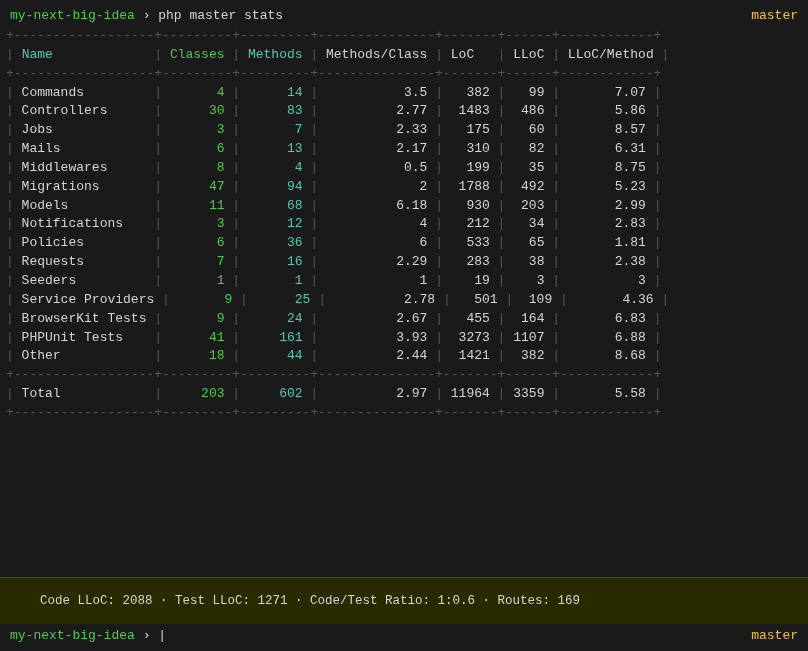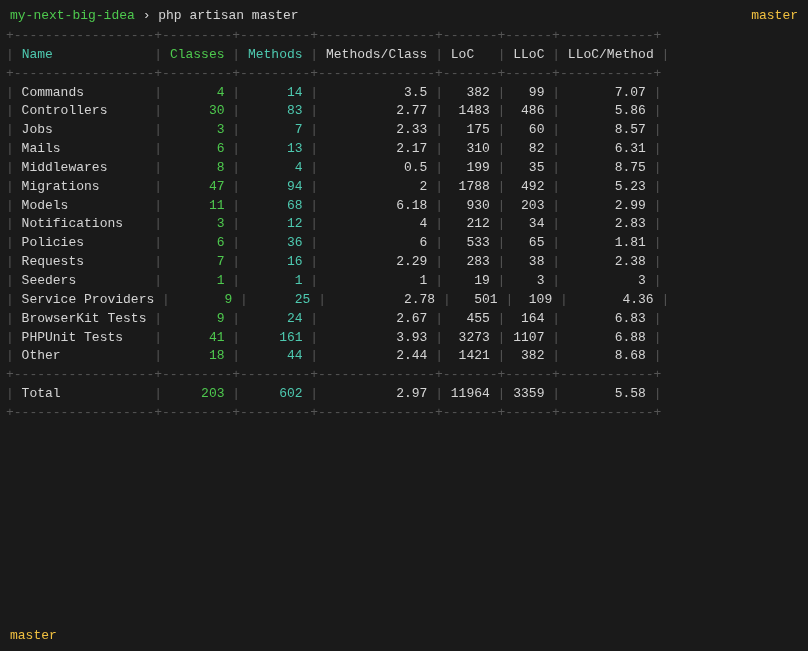--- a/index.html
+++ b/index.html
@@ -80,21 +80,21 @@
   </style>
 </head>
 <body>
 
 <div class="terminal">
 
   <div class="top-bar">
     <div class="prompt-line">
       <span class="project-name">my-next-big-idea</span>
       <span class="chevron"> › </span>
-      <span class="command-text">php artisan master</span>
+      <span class="command-text">php master stats</span>
     </div>
     <div class="branch-name">master</div>
   </div>
 
   <div class="table-container">
     <pre id="table-output"><span style="color:#555">+------------------+---------+---------+---------------+-------+------+------------+</span>
 <span style="color:#555">|</span> <span style="color:#4ec9b0">Name            </span> <span style="color:#555">|</span> <span style="color:#4ec94e">Classes</span> <span style="color:#555">|</span> <span style="color:#4ec9b0">Methods</span> <span style="color:#555">|</span> Methods/Class <span style="color:#555">|</span> LoC   <span style="color:#555">|</span> LLoC <span style="color:#555">|</span> LLoC/Method <span style="color:#555">|</span>
 <span style="color:#555">+------------------+---------+---------+---------------+-------+------+------------+</span>
 <span style="color:#555">|</span> Commands         <span style="color:#555">|</span> <span style="color:#4ec94e">      4</span> <span style="color:#555">|</span> <span style="color:#4ec9b0">     14</span> <span style="color:#555">|</span>           3.5 <span style="color:#555">|</span>   382 <span style="color:#555">|</span>   99 <span style="color:#555">|</span>       7.07 <span style="color:#555">|</span>
 <span style="color:#555">|</span> Controllers      <span style="color:#555">|</span> <span style="color:#4ec94e">     30</span> <span style="color:#555">|</span> <span style="color:#4ec9b0">     83</span> <span style="color:#555">|</span>          2.77 <span style="color:#555">|</span>  1483 <span style="color:#555">|</span>  486 <span style="color:#555">|</span>       5.86 <span style="color:#555">|</span>
@@ -109,17 +109,25 @@
 <span style="color:#555">|</span> Seeders          <span style="color:#555">|</span> <span style="color:#4ec94e">      1</span> <span style="color:#555">|</span> <span style="color:#4ec9b0">      1</span> <span style="color:#555">|</span>             1 <span style="color:#555">|</span>    19 <span style="color:#555">|</span>    3 <span style="color:#555">|</span>          3 <span style="color:#555">|</span>
 <span style="color:#555">|</span> Service Providers <span style="color:#555">|</span> <span style="color:#4ec94e">      9</span> <span style="color:#555">|</span> <span style="color:#4ec9b0">     25</span> <span style="color:#555">|</span>          2.78 <span style="color:#555">|</span>   501 <span style="color:#555">|</span>  109 <span style="color:#555">|</span>       4.36 <span style="color:#555">|</span>
 <span style="color:#555">|</span> BrowserKit Tests <span style="color:#555">|</span> <span style="color:#4ec94e">      9</span> <span style="color:#555">|</span> <span style="color:#4ec9b0">     24</span> <span style="color:#555">|</span>          2.67 <span style="color:#555">|</span>   455 <span style="color:#555">|</span>  164 <span style="color:#555">|</span>       6.83 <span style="color:#555">|</span>
 <span style="color:#555">|</span> PHPUnit Tests    <span style="color:#555">|</span> <span style="color:#4ec94e">     41</span> <span style="color:#555">|</span> <span style="color:#4ec9b0">    161</span> <span style="color:#555">|</span>          3.93 <span style="color:#555">|</span>  3273 <span style="color:#555">|</span> 1107 <span style="color:#555">|</span>       6.88 <span style="color:#555">|</span>
 <span style="color:#555">|</span> Other            <span style="color:#555">|</span> <span style="color:#4ec94e">     18</span> <span style="color:#555">|</span> <span style="color:#4ec9b0">     44</span> <span style="color:#555">|</span>          2.44 <span style="color:#555">|</span>  1421 <span style="color:#555">|</span>  382 <span style="color:#555">|</span>       8.68 <span style="color:#555">|</span>
 <span style="color:#555">+------------------+---------+---------+---------------+-------+------+------------+</span>
 <span style="color:#555">|</span> Total            <span style="color:#555">|</span> <span style="color:#4ec94e">    203</span> <span style="color:#555">|</span> <span style="color:#4ec9b0">    602</span> <span style="color:#555">|</span>          2.97 <span style="color:#555">|</span> 11964 <span style="color:#555">|</span> 3359 <span style="color:#555">|</span>       5.58 <span style="color:#555">|</span>
 <span style="color:#555">+------------------+---------+---------+---------------+-------+------+------------+</span></pre>
   </div>
 
+  <div class="status-bar">
+    <span>Code LLoC: 2088 · Test LLoC: 1271 · Code/Test Ratio: 1:0.6 · Routes: 169</span>
+  </div>
 
   <div class="bottom-bar">
+    <div>
+      <span class="project-name">my-next-big-idea</span>
+      <span style="color:#d4d4d4;"> › </span>
+      <span style="color:#d4d4d4;">|</span>
+    </div>
     <div class="branch-name">master</div>
   </div>
 </div>
 
 </body></html>

